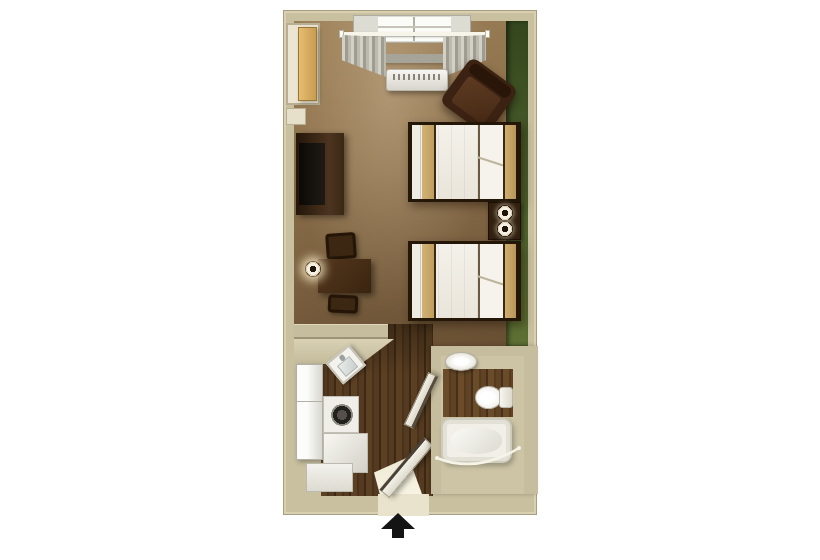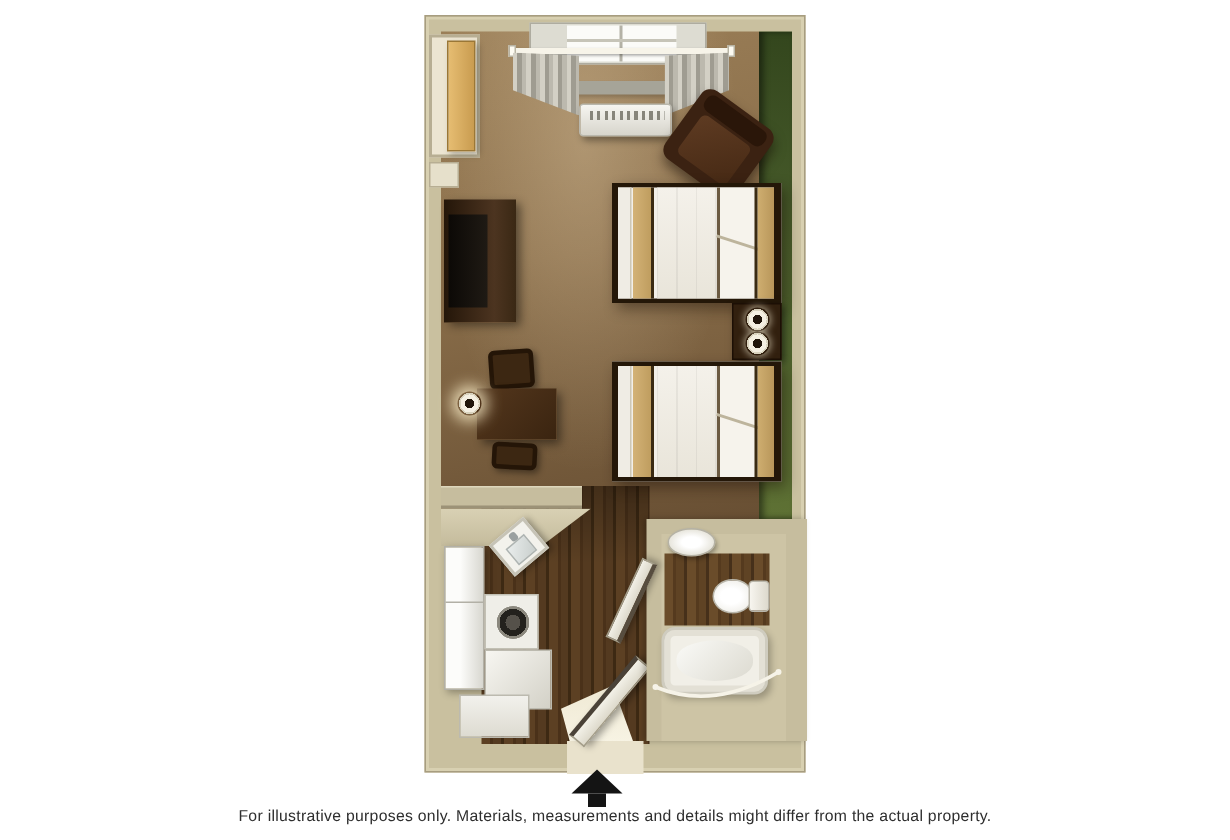--- a/index.html
+++ b/index.html
@@ -252,15 +252,14 @@
         <path d="M 6 22 Q 45 38 88 12" stroke="#f6f3e8" stroke-width="2.5" fill="none"></path>
         <circle cx="6" cy="22" r="2" fill="#f6f3e8"></circle>
         <circle cx="88" cy="12" r="2" fill="#f6f3e8"></circle>
       </svg>
     </div>
     <div id="bathroom-door" class="abs"></div>
   </div>
 
   <div id="arrow-head" class="abs"></div>
   <div id="arrow-stem" class="abs"></div>
-  <div id="caption" class="abs">For illustrative purposes only.  Materials, measurements and details might differ from the actual property.</div>
 
 </div>
 
 </body></html>

